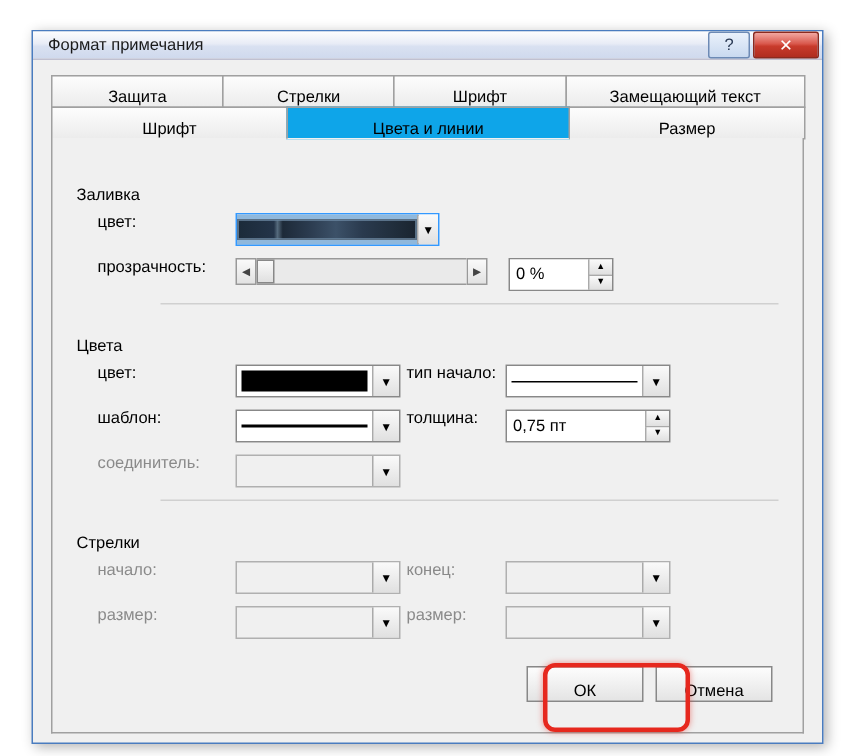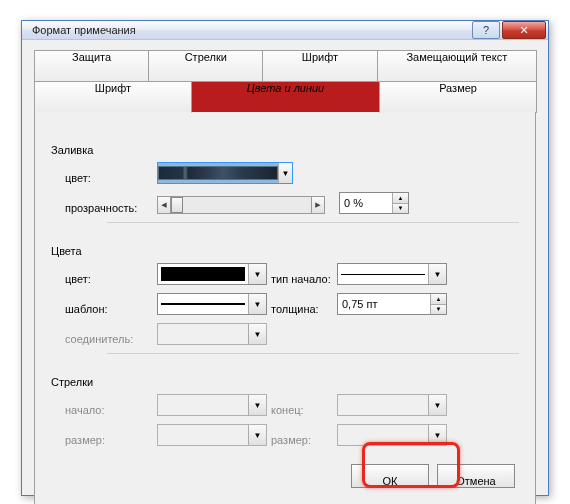--- a/index.html
+++ b/index.html
@@ -8,25 +8,25 @@
 .dialog { width: 528px; height: 476px; border: 1px solid #4a7cbf; background: #f0f0f0; box-shadow: 2px 2px 8px rgba(0,0,0,0.3); margin: 0 auto; display: flex; flex-direction: column; }
 .titlebar { height: 30px; background: linear-gradient(to bottom, #fdfdfe, #e8ecf6 45%, #d9e1f1 55%, #cfd9ed); display: flex; align-items: center; padding: 0 2px 0 10px; border-bottom: 1px solid #c0c0d0; }
 .titlebar-title { flex: 1; color: #1a1a1a; }
 .titlebar-btns { display: flex; gap: 2px; }
 .tb-btn { width: 28px; height: 18px; border: 1px solid #6d8ab5; border-radius: 2px; display: flex; align-items: center; justify-content: center; font-size: 10px; color: #2b3a55; }
 .tb-help { background: linear-gradient(to bottom, #eaf1fb, #c9d9ef); }
 .tb-close { width: 44px; background: linear-gradient(to bottom, #f1a7a1, #d9584c 45%, #c83b2c 55%, #b02d20); color: #fff; border-color: #8a2a20; }
 .body { flex: 1; padding: 10px 12px 8px 12px; display: flex; flex-direction: column; }
 .tabs { display: flex; flex-direction: column; }
 .tab-row { display: flex; }
-.tab { flex: 1; height: 32px; border: 1px solid #a0a0a0; background: linear-gradient(to bottom, #fdfdfd, #ececec); display: flex; align-items: flex-start; justify-content: center; margin-bottom: -1px; margin-right: -1px; }
-.tab.active { background: #b91c1c; border-bottom: 1px solid #f0f0f0; z-index: 2; position: relative; font-style: italic; }
+.tab { flex: 1; height: 22px; border: 1px solid #a0a0a0; background: linear-gradient(to bottom, #fdfdfd, #ececec); display: flex; align-items: flex-end; justify-content: center; margin-bottom: -1px; margin-right: -1px; }
+.tab.active { background: #0ea5e9; border-bottom: 1px solid #f0f0f0; z-index: 2; position: relative; }
 .panel { border: 1px solid #a0a0a0; border-top: none; flex: 1; padding: 10px 16px 10px 16px; background: #f0f0f0; }
 .group-label { color: #000; margin-top: 22px; margin-bottom: 6px; }
-.row { display: flex; align-items: flex-end; margin-bottom: 8px; padding-left: 14px; }
+.row { display: flex; align-items: flex-start; margin-bottom: 8px; padding-left: 14px; }
 .lbl { width: 92px; }
 .lbl.disabled { color: #8a8a8a; }
 .combo { width: 136px; height: 22px; border: 1px solid #888; background: #fff; display: flex; align-items: center; padding: 0; position: relative; }
 .combo.disabled { background: #f0f0f0; border-color: #b0b0b0; }
 .combo .swatch { flex: 1; height: 100%; display: flex; align-items: center; justify-content: center; }
 .combo .dd { width: 18px; height: 100%; border-left: 1px solid #aaa; background: linear-gradient(to bottom, #fafafa, #e0e0e0); display: flex; align-items: center; justify-content: center; font-size: 8px; }
 .combo.highlight { border: 1px solid #3399ff; box-shadow: 0 0 0 1px #3399ff inset; }
 .combo.highlight .swatch { background: #8fb8dc; }
 .bar-img { width: 120px; height: 14px; background: linear-gradient(to right, #1b2b3a 0%, #243449 20%, #556a7d 22%, #1d2a38 25%, #2b3b4f 40%, #3c5168 55%, #2a3a4e 70%, #22303f 85%, #1a2530 100%); border: 1px solid #5a7085; }
 .black-swatch { width: 100%; height: 14px; margin: 3px; background: #000; }

